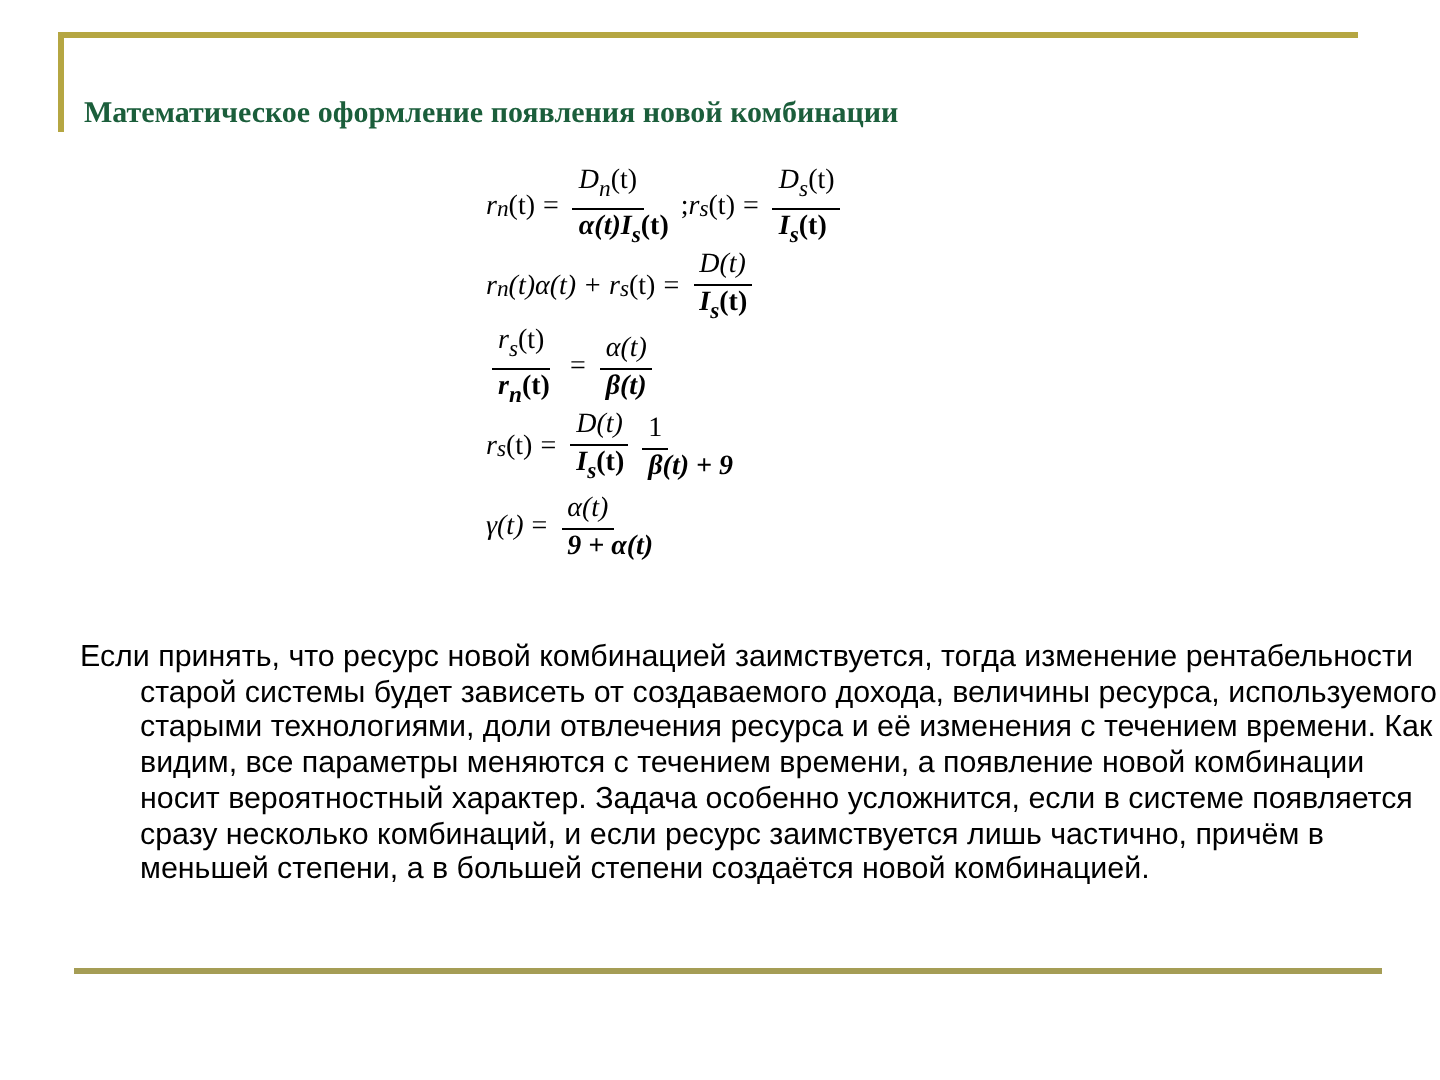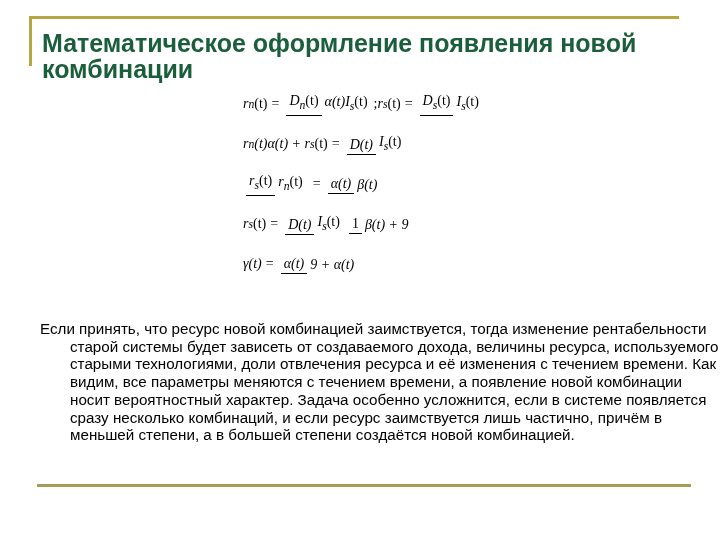--- a/index.html
+++ b/index.html
@@ -1,27 +1,27 @@
 <!DOCTYPE html>
 <html><head>
 <meta charset="utf-8">
 <style>
   html, body { margin:0; padding:0; }
   body { width:720px; height:540px; background:#ffffff; position:relative; overflow:hidden; }
   .top-rule { position:absolute; left:29px; top:16px; width:650px; height:3px; background:#b5a642; }
   .left-rule { position:absolute; left:29px; top:16px; width:3px; height:50px; background:#b5a642; }
   .bottom-rule { position:absolute; left:37px; top:484px; width:654px; height:3px; background:#a59d55; }
-  .title { position:absolute; left:42px; top:30px; width:600px; margin:0;
-    font-family:Liberation Sans, sans-serif; font-weight:bold; font-size:25px; line-height:26px; color:#1b5e3b; }
+  .title { position:absolute; left:42px; top:44px; width:600px; margin:0;
+    font-family:Liberation Serif, serif; font-weight:bold; font-size:15px; line-height:26px; color:#1b5e3b; }
   .formulas { position:absolute; left:243px; top:84px; font-family:"Liberation Serif", serif; font-size:14px; color:#000; }
   .eq { display:flex; align-items:center; height:40px; white-space:nowrap; }
   .eq i { font-style:italic; }
-  .frac { display:inline-flex; flex-direction:row; align-items:flex-end; margin:0 3px; vertical-align:middle; }
+  .frac { display:inline-flex; flex-direction:column; align-items:flex-start; margin:0 3px; vertical-align:middle; }
   .frac .num { border-bottom:1px solid #000; padding:0 3px; line-height:18px; }
-  .frac .den { padding:0 3px; line-height:18px; }
+  .frac .den { padding:0 3px; line-height:18px;font-weight:bold; }
   .op { margin:0 4px; }
   .body-text { position:absolute; left:40px; top:320px; width:650px; margin:0;
     font-family:"Liberation Sans", sans-serif; font-size:15.2px; line-height:17.7px; color:#000;
     padding-left:30px; text-indent:-30px; }
 </style>
 </head>
 <body>
 
 <div class="top-rule"></div>
 <div class="left-rule"></div>

